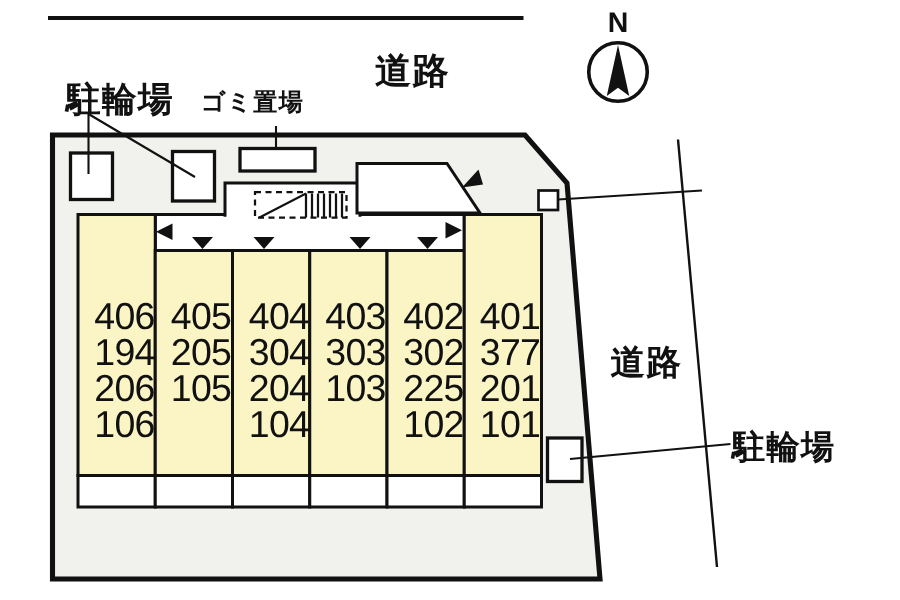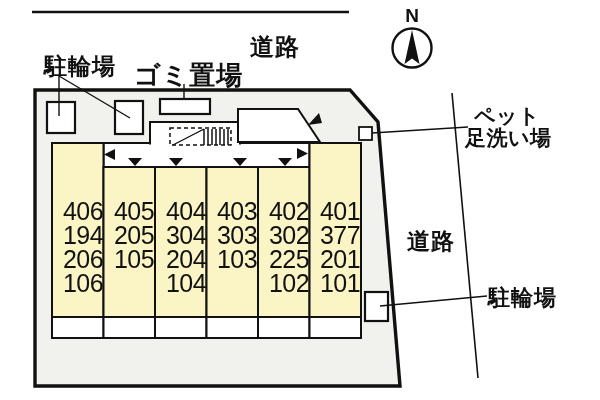--- a/index.html
+++ b/index.html
@@ -2,21 +2,21 @@
 <html><head>
 <meta charset="utf-8">
 <style>
   html,body{margin:0;padding:0;background:#fff;}
   .stage{position:relative;width:600px;height:400px;background:#ffffff;overflow:hidden;
          font-family:"Liberation Sans","DejaVu Sans",sans-serif;color:#111;}
   .stage svg{position:absolute;left:0;top:0;}
   .lbl{position:absolute;white-space:nowrap;color:#111;font-weight:600;letter-spacing:1px;}
   .lbl-road-top   {left:250px;top:31px;font-size:24px;}
   .lbl-bike-left  {left:44px; top:51px;font-size:23px;}
-  .lbl-garbage    {left:134px;top:58px;font-size:26px;}
+  .lbl-garbage    {left:134px;top:58px;font-size:16px;}
   .lbl-pet        {left:465px;top:105px;font-size:21px;line-height:22px;letter-spacing:0.5px;}
   .lbl-pet .l1{padding-left:9px;display:block;}
   .lbl-pet .l2{display:block;}
   .lbl-road-right {left:407px;top:226px;font-size:23px;}
   .lbl-bike-right {left:488px;top:283px;font-size:22px;}
   .lbl-north      {left:399px;top:5px;width:26px;text-align:center;
                    font-size:19px;font-weight:700;letter-spacing:0;}
   .room-col{position:absolute;top:199px;width:62px;text-align:center;
             font-size:25px;line-height:24px;font-weight:400;letter-spacing:-0.5px;}
   .room-col span{display:block;}
@@ -98,24 +98,20 @@
 
     <g>
       <circle cx="412" cy="48" r="19.5" fill="#ffffff" stroke="#111" stroke-width="2.4"></circle>
       <polygon points="412,30 404.5,64 412,58.5 419.5,64" fill="#111"></polygon>
     </g>
   </svg>
 
   <div class="lbl lbl-road-top">道路</div>
   <div class="lbl lbl-bike-left">駐輪場</div>
   <div class="lbl lbl-garbage">ゴミ置場</div>
-  <div class="lbl lbl-pet">
-    <span class="l1">ペット</span>
-    <span class="l2">足洗い場</span>
-  </div>
   <div class="lbl lbl-road-right">道路</div>
   <div class="lbl lbl-bike-right">駐輪場</div>
   <div class="lbl lbl-north">N</div>
 
   <div class="room-col rc0">
     <span>406</span>
     <span>194</span>
     <span>206</span>
     <span>106</span>
   </div>

